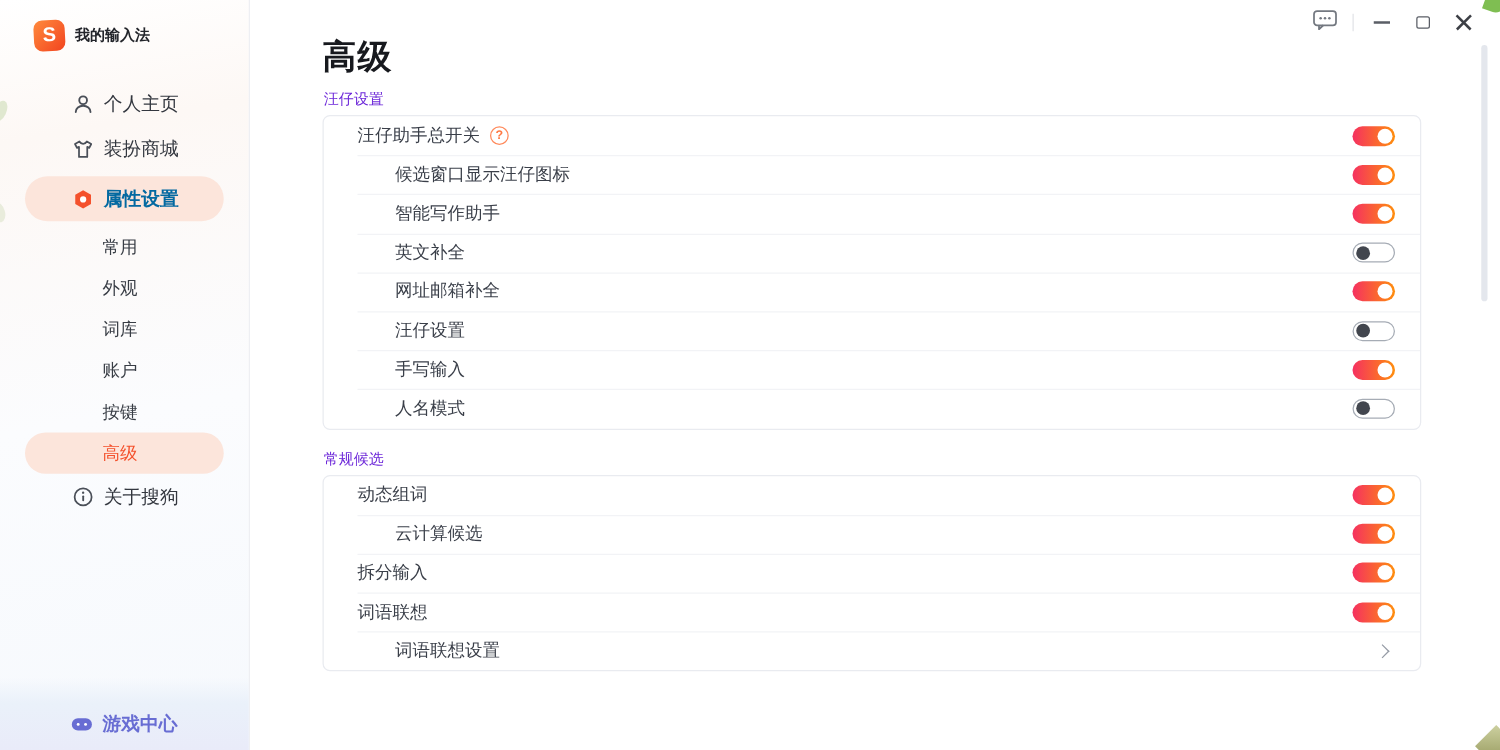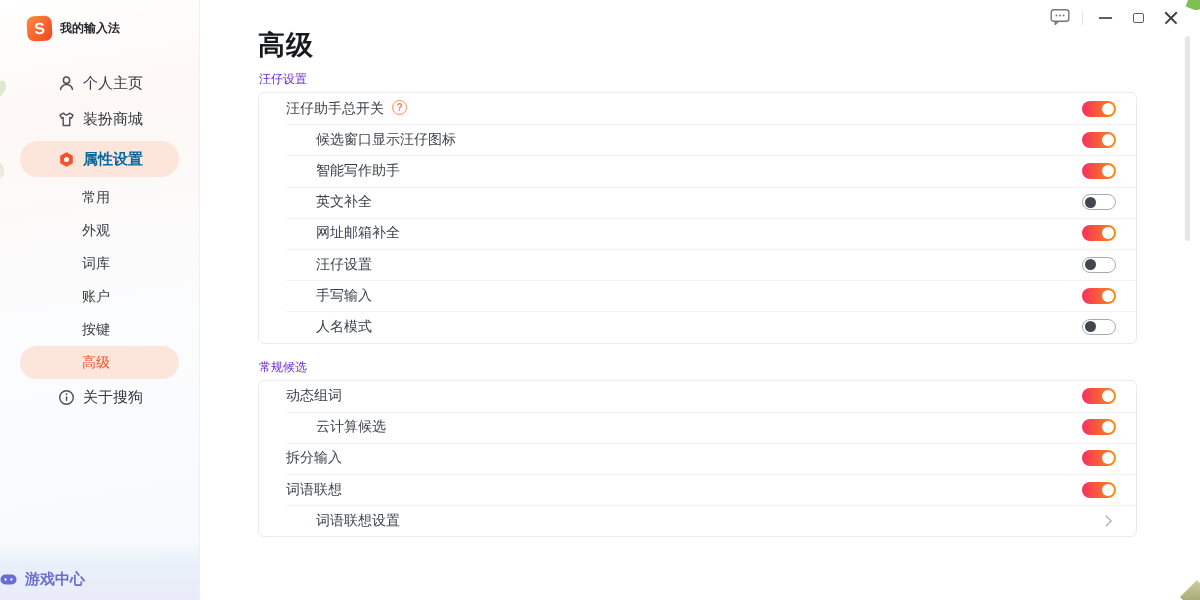--- a/index.html
+++ b/index.html
@@ -21,36 +21,36 @@
     font-size:15px; color:#33373F; cursor:pointer; }
   .nav-item.active { margin:4px 20px; padding-left:38px; border-radius:19px; background:#FCE5DB;
     color:#0369a1; font-weight:600; }
   .nav-icon { display:inline-flex; width:17px; height:17px; align-items:center; justify-content:center; }
   .sub-item { height:33px; display:flex; align-items:center; padding-left:82px; font-size:14px;
     color:#383D45; cursor:pointer; }
   .sub-item.active { margin:0 20px; padding-left:62px; border-radius:17px; background:#FCE5DB;
     color:#F4512C; }
   .game-strip { position:absolute; left:0; bottom:0; width:100%; height:58px;
     background:linear-gradient(180deg, rgba(236,244,250,0) 0%, #EAF1FA 35%, #E9EBF9 100%);
-    display:flex; align-items:center; justify-content:flex-start; gap:8px; padding-top:16px;
+    display:flex; align-items:center; justify-content:center; gap:8px; padding-top:16px;
     font-size:15px; font-weight:600; color:#686DD3; cursor:pointer; }
 
   
   .main { position:absolute; left:200px; top:0; width:1000px; height:600px; background:#fff; }
   .heading { position:absolute; left:58px; top:27px; font-size:27px; font-weight:700;
     color:#17191E; letter-spacing:1px; }
   .content { position:absolute; left:58px; top:72px; width:879px; }
   .section-label { font-size:12px; color:#6d28d9; margin:0 0 6px 1px; height:14px; line-height:14px; }
   .card { background:#fff; border:1px solid #E9EBF0; border-radius:6px; margin-bottom:16px; overflow:hidden; }
   .row { position:relative; height:31.2px; display:flex; align-items:center;
     justify-content:space-between; padding-right:20px; }
   .indent-1 { padding-left:27px; }
   .indent-2 { padding-left:57px; }
   .row + .row::before { content:""; position:absolute; left:27px; right:0; top:0; height:1px; background:#F2F3F6; }
-  .row-left { display:flex; align-items:flex-start; }
+  .row-left { display:flex; align-items:center; }
   .row-label { font-size:14px; color:#3A3F49; }
   .help { display:inline-flex; align-items:center; justify-content:center; width:15px; height:15px;
     border:1px solid #FF8A5C; border-radius:50%; color:#FF7A45; font-size:10px; font-weight:700;
     margin-left:8px; cursor:pointer; }
   .toggle { width:34px; height:16px; border-radius:8px; position:relative; cursor:pointer; flex:0 0 auto; }
   .toggle.on { background:linear-gradient(90deg,#F53160,#FF8E0D); }
   .toggle.on .knob { position:absolute; right:2px; top:2px; width:12px; height:12px; border-radius:50%; background:#fff; }
   .toggle.off { background:#fff; border:1px solid #A6ACB5; }
   .toggle.off .knob { position:absolute; left:2px; top:1.5px; width:11px; height:11px; border-radius:50%; background:#42464E; }
   .chevron { width:8px; height:8px; border-top:1.5px solid #959BA5; border-right:1.5px solid #959BA5;

